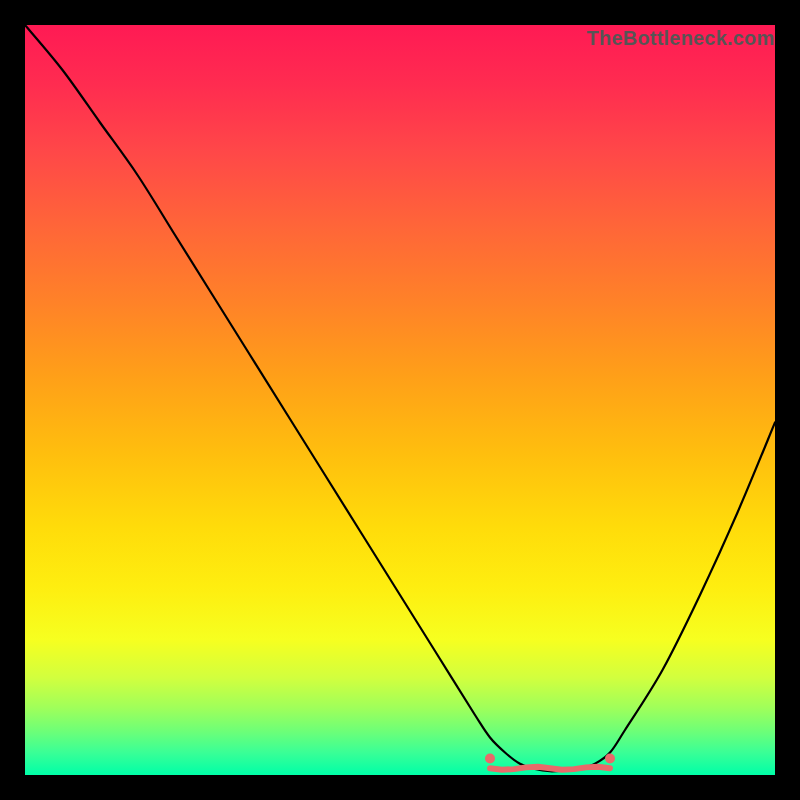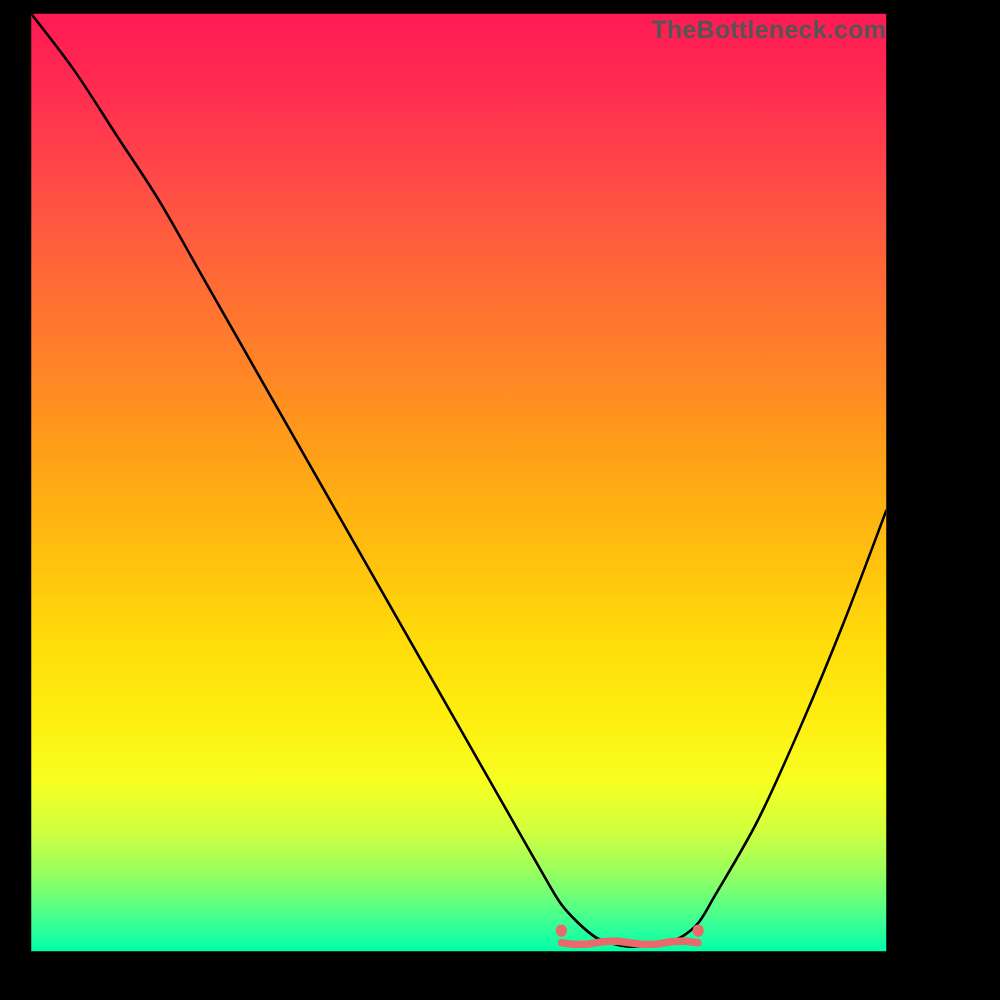--- a/index.html
+++ b/index.html
@@ -1,21 +1,21 @@
 <!DOCTYPE html>
 <html><head>
 <meta charset="utf-8">
 <style>
   * { margin: 0; padding: 0; box-sizing: border-box; }
   html, body { width: 800px; height: 800px; background: #000; overflow: hidden; }
   .chart-container {
     position: absolute;
     left: 25px;
-    top: 11px;
-    width: 684px;
+    top: 25px;
+    width: 750px;
     height: 750px;
   }
   .gradient-bg {
     position: absolute;
     left: 0; top: 0; width: 100%; height: 100%;
     background: linear-gradient(to bottom,
       #ff1a54 0%,
       #ff2c50 8%,
       #ff4848 17%,
       #ff6638 27%,

